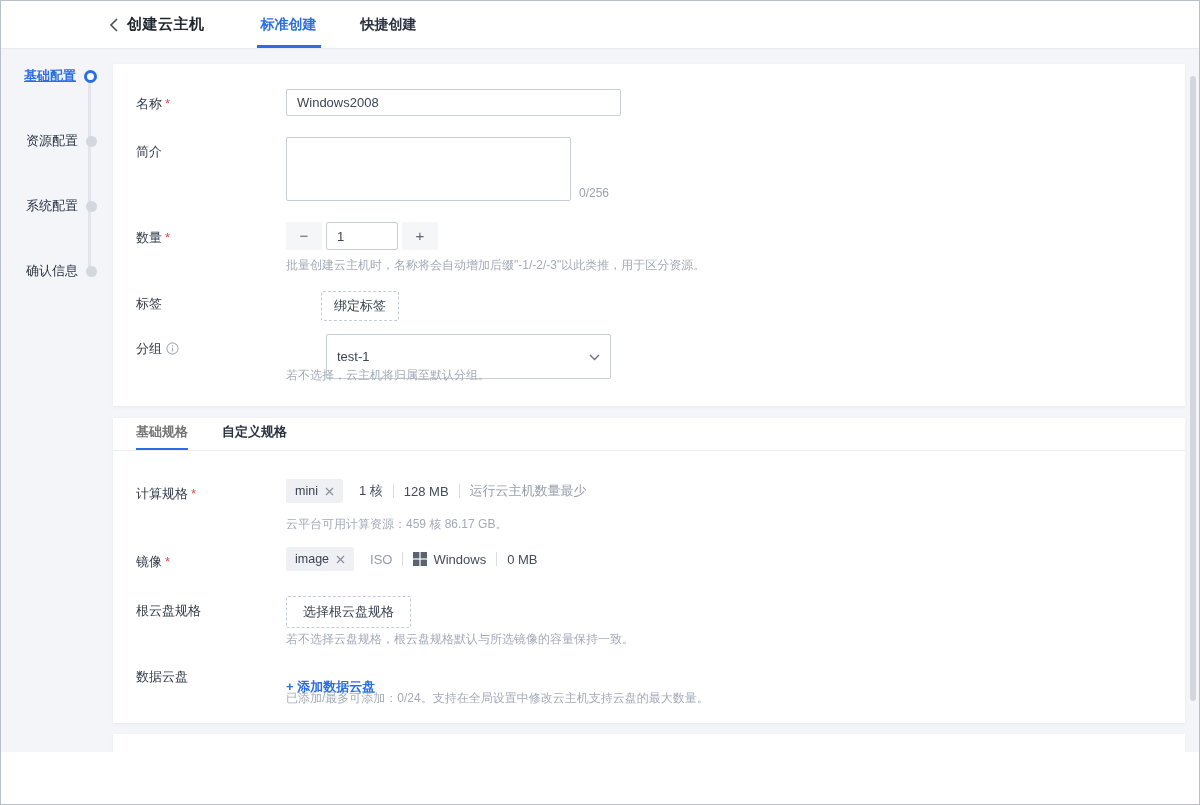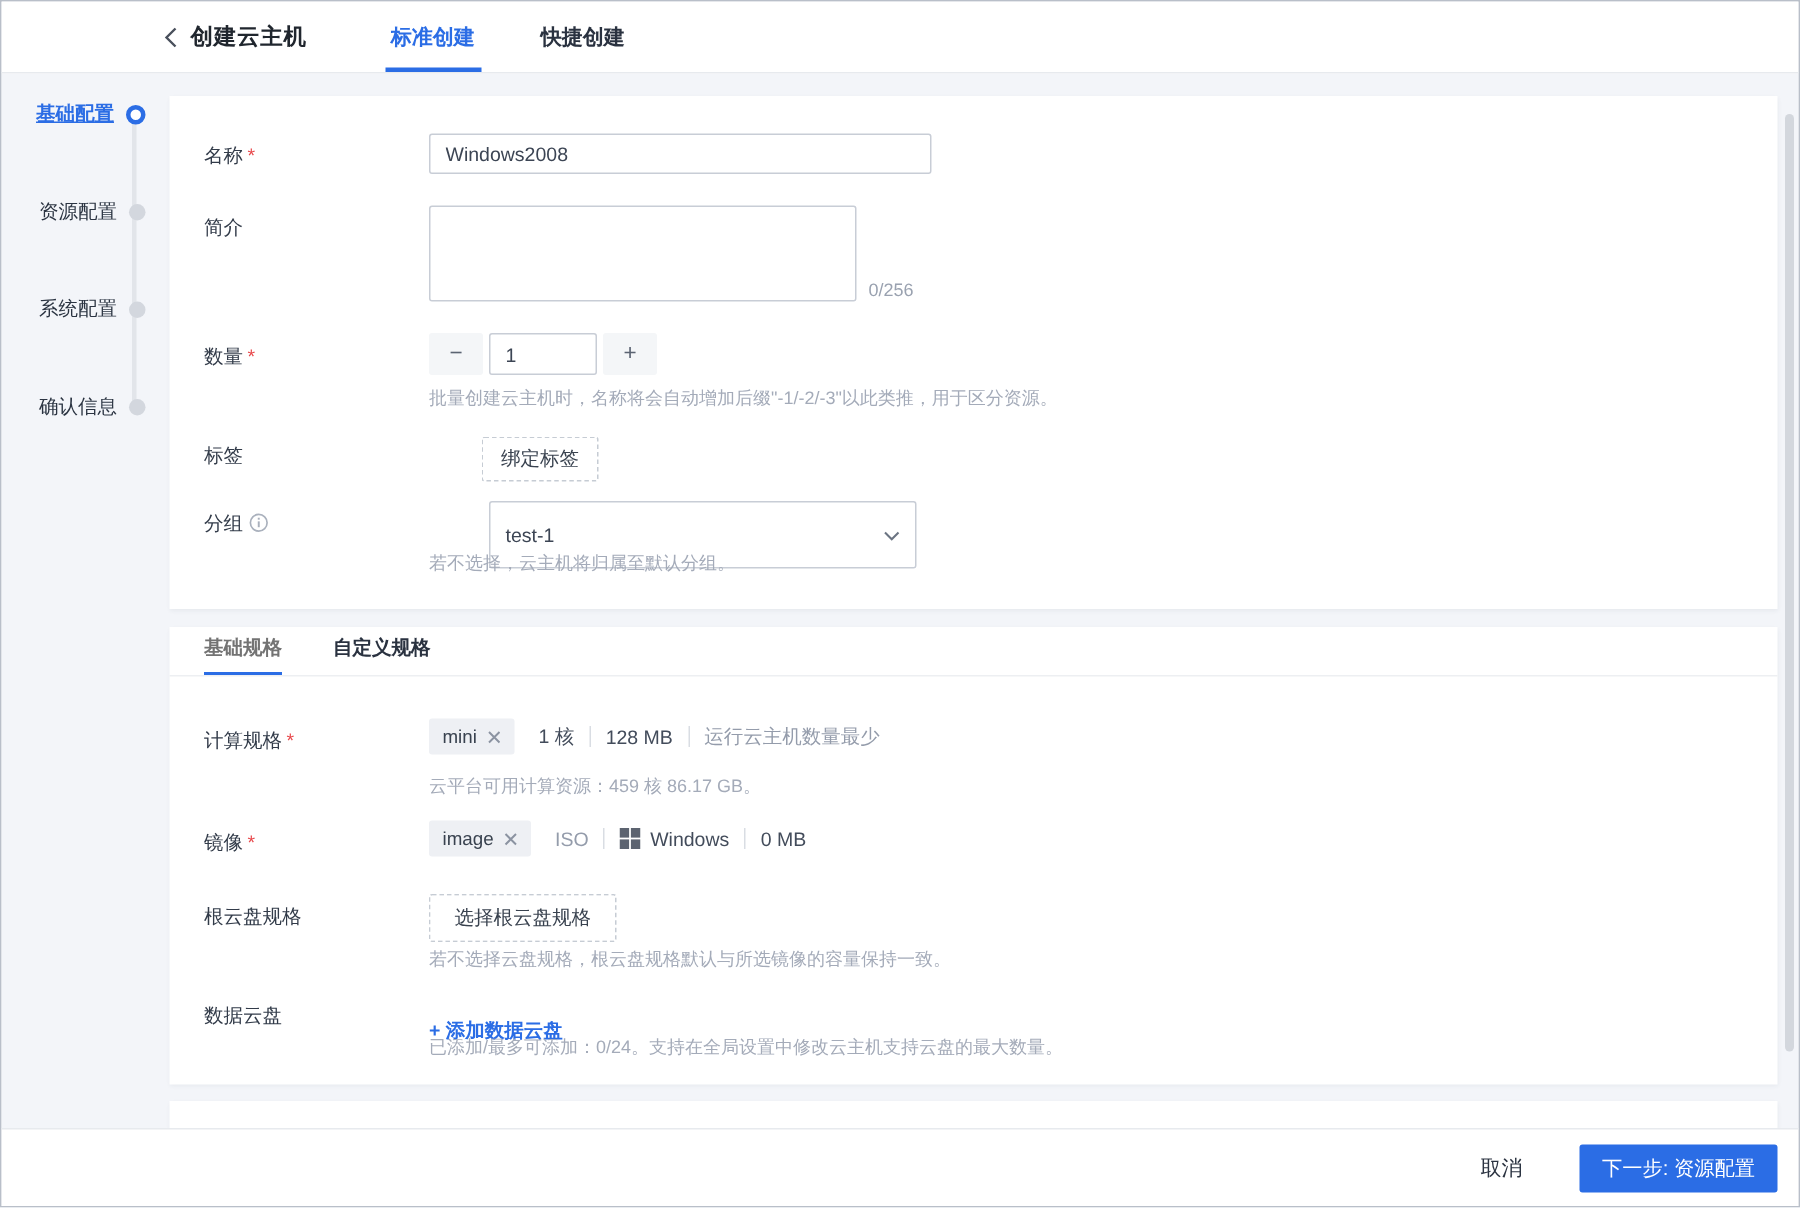--- a/index.html
+++ b/index.html
@@ -246,18 +246,14 @@
       <div class="hint" style="top:272px;">已添加/最多可添加：0/24。支持在全局设置中修改云主机支持云盘的最大数量。</div>
     </div>
 
     <div class="card card3-sliver"></div>
 
     <div class="scrollbar">
       <div class="scroll-thumb"></div>
     </div>
   </div>
 
-  <div class="footer">
-    <button class="cancel-btn">取消</button>
-    <button class="next-btn">下一步: 资源配置</button>
-  </div>
 
 </div>
 
 </body></html>

